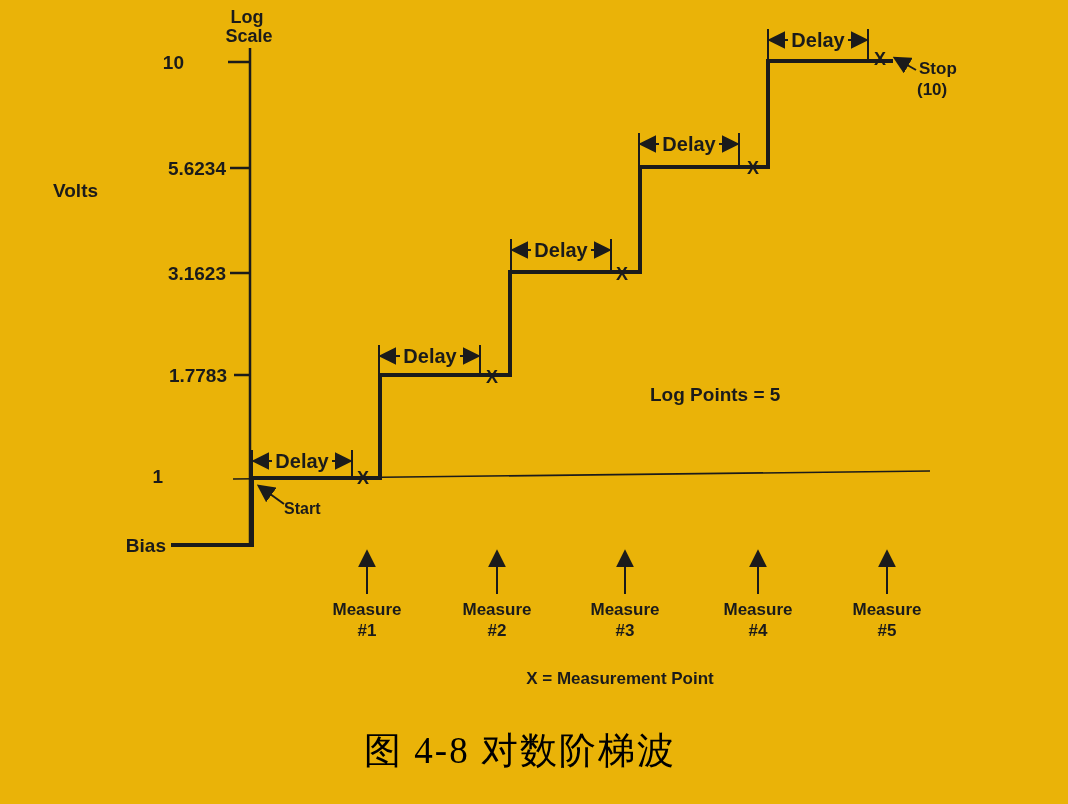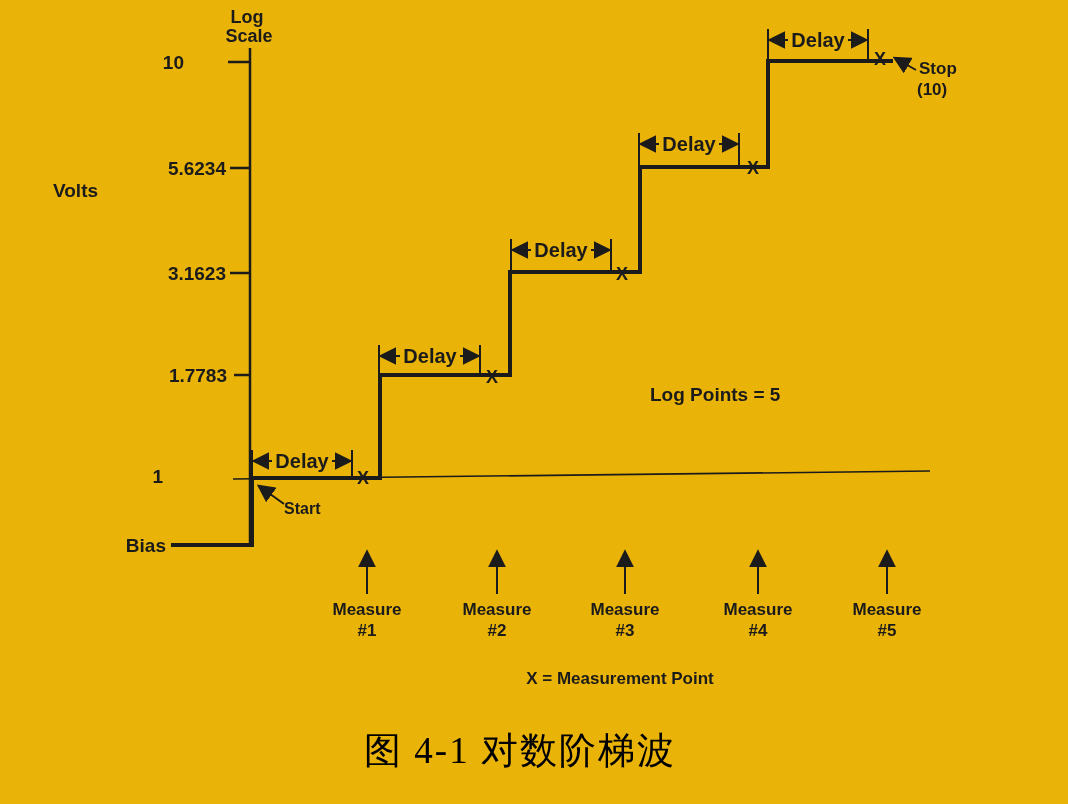--- a/index.html
+++ b/index.html
@@ -131,15 +131,15 @@
   </g>
   <g>
     <line x1="887" y1="594" x2="887" y2="552" stroke="#1b1b1b" stroke-width="2" marker-end="url(#ah)"></line>
     <text x="887" y="615" font-size="17" text-anchor="middle">Measure</text>
     <text x="887" y="636" font-size="17" text-anchor="middle">#5</text>
   </g>
 
   <text x="620" y="684" font-size="17" text-anchor="middle">X = Measurement Point</text>
 </svg>
 
-<div class="caption">图 4-1  对数阶梯波</div>
+<div class="caption">图 4-8  对数阶梯波</div>
 
 </div>
 
 </body></html>

